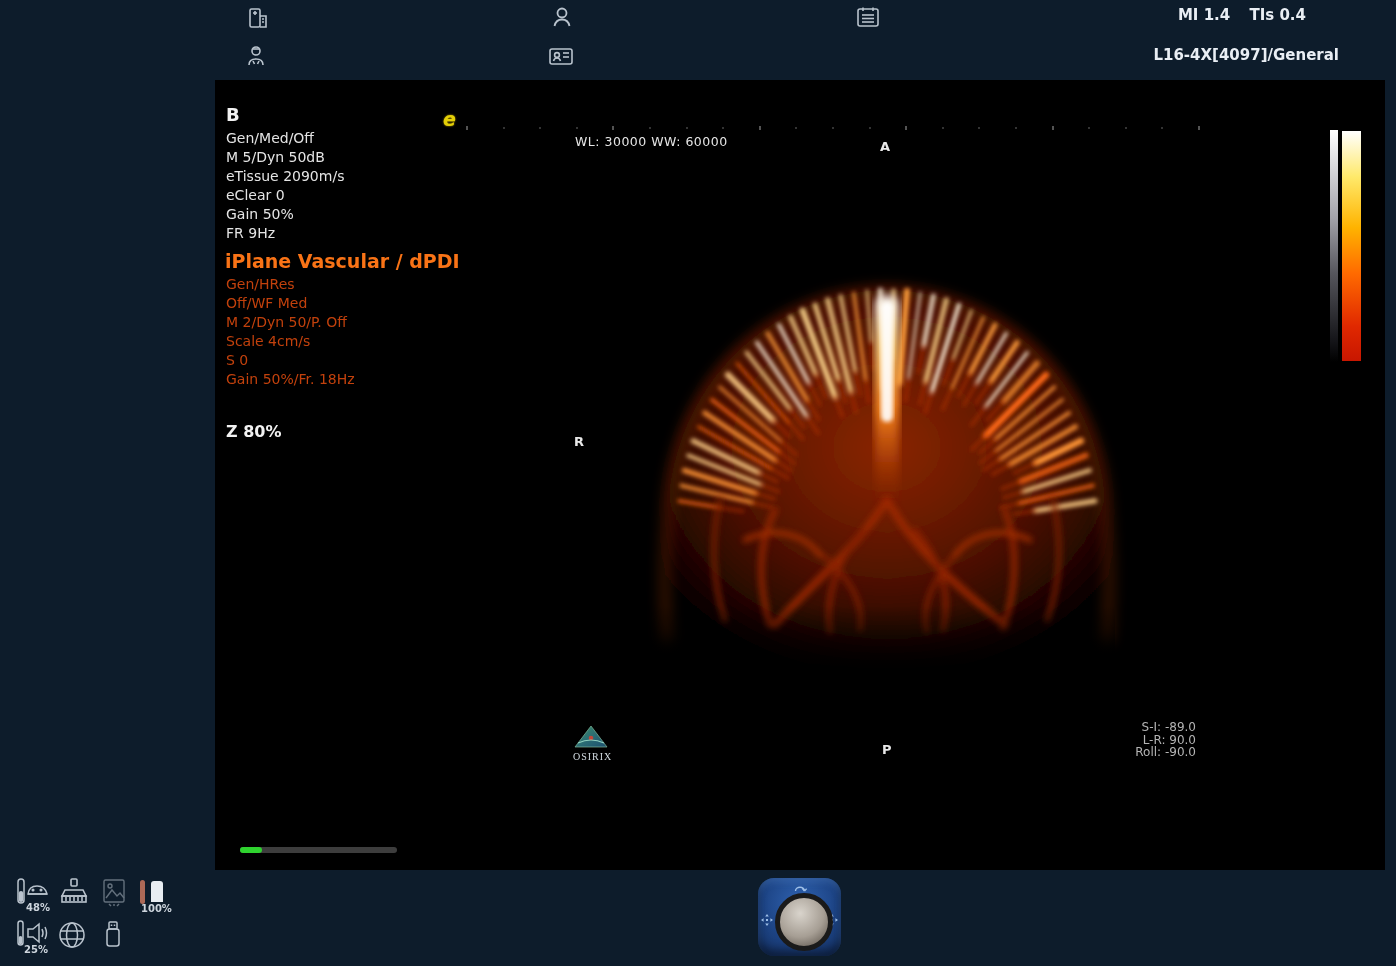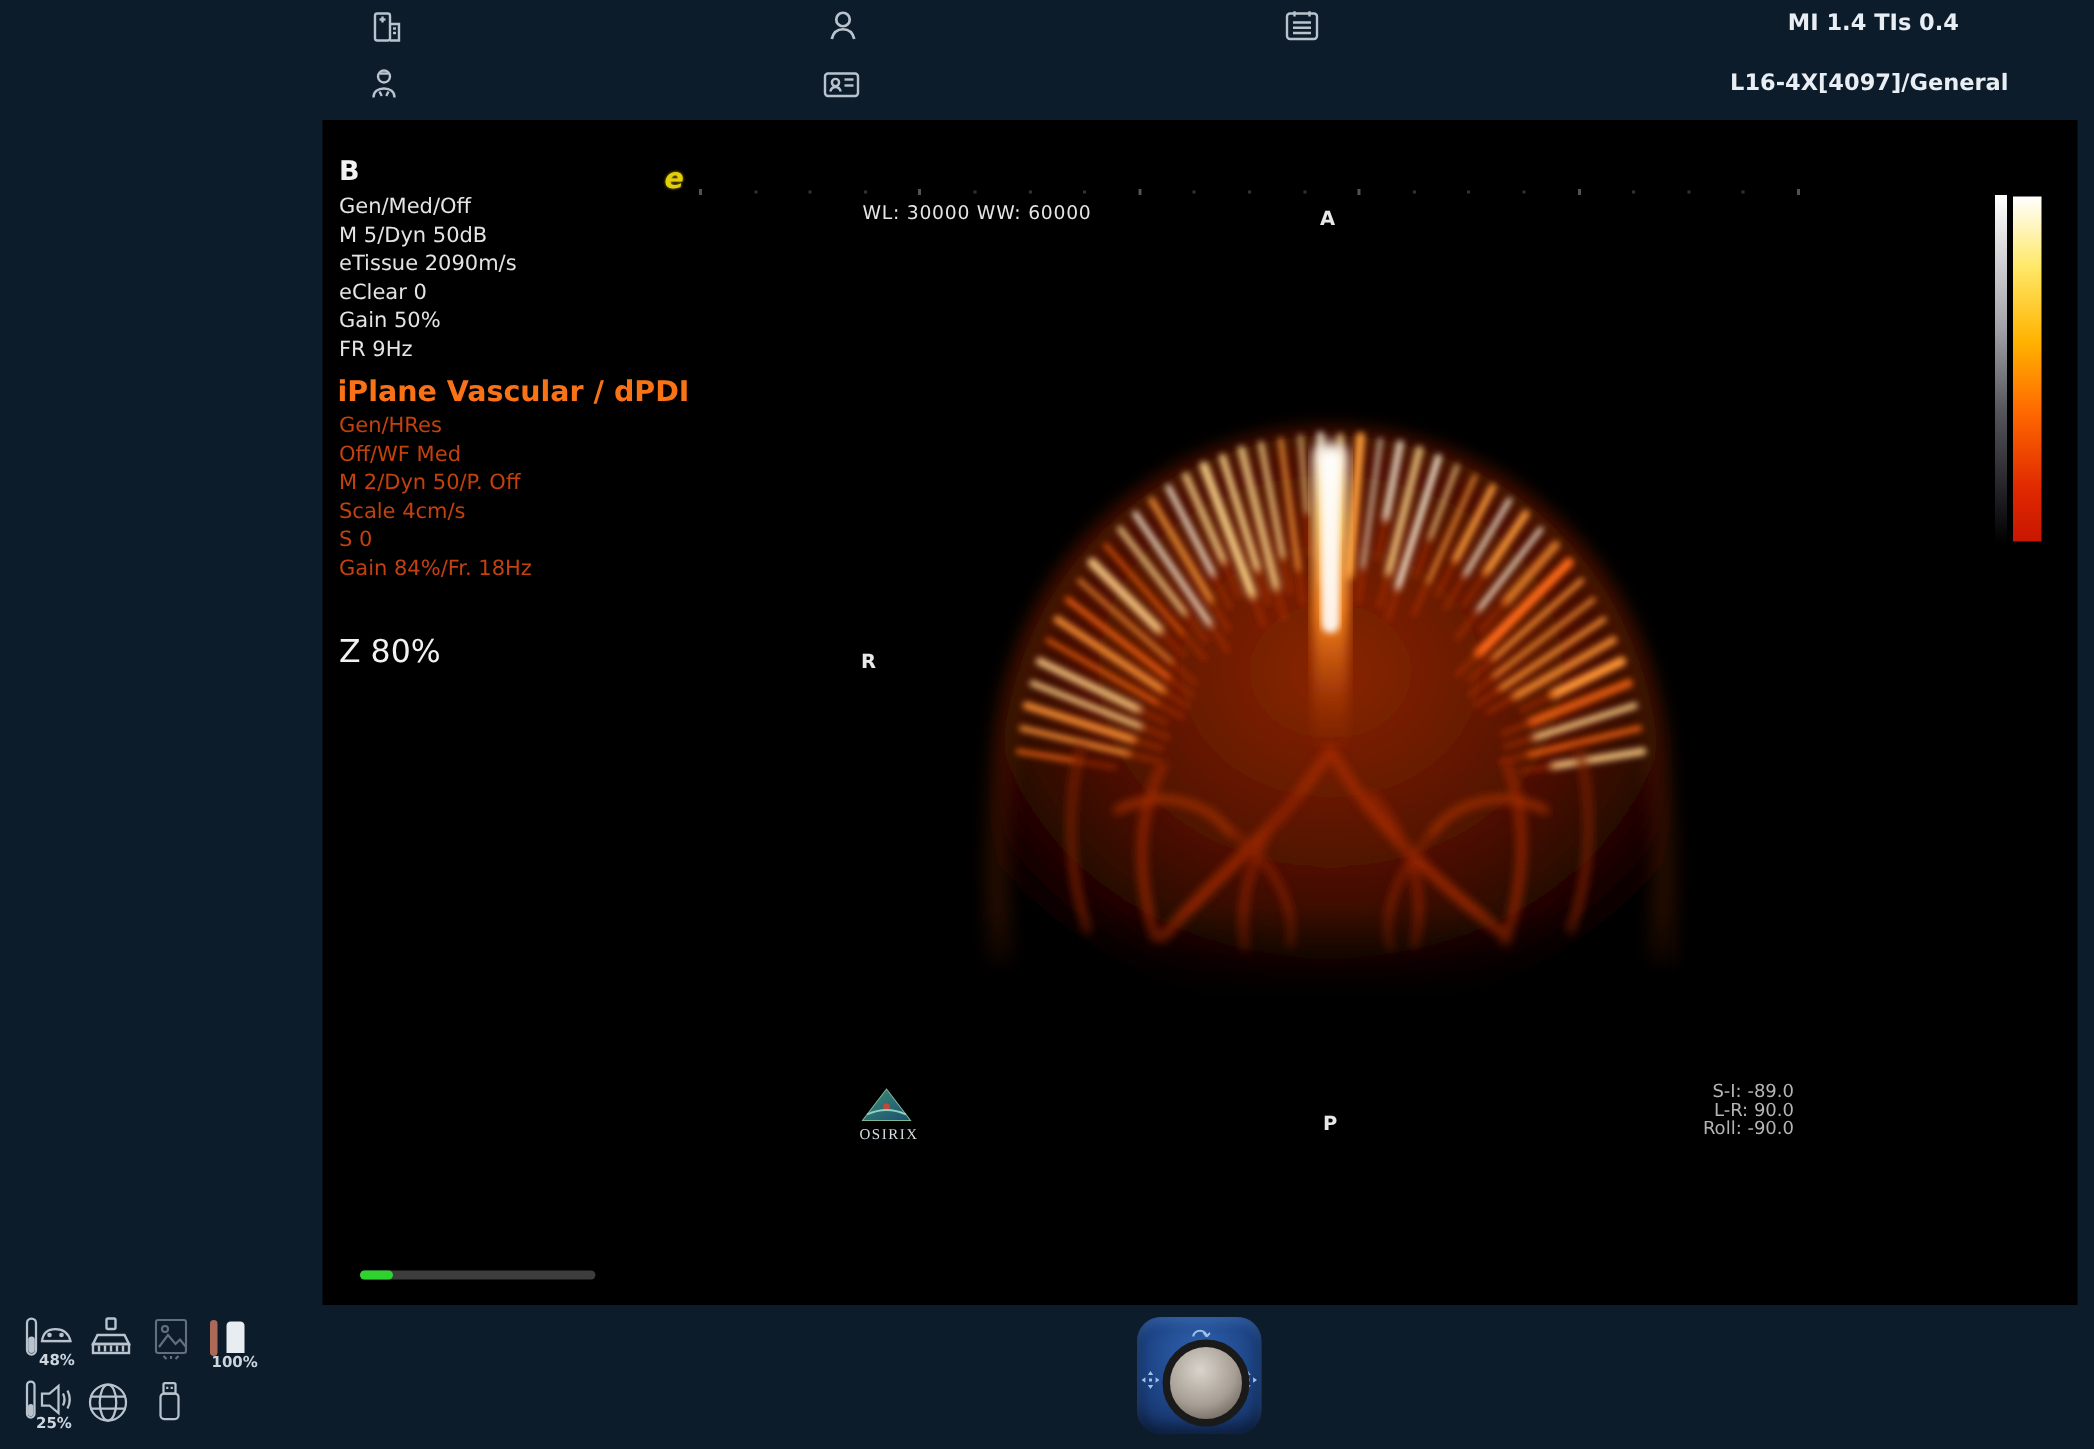--- a/index.html
+++ b/index.html
@@ -5,29 +5,29 @@
   html,body{margin:0;padding:0}
   body{width:1396px;height:966px;background:#0d1c2b;position:relative;overflow:hidden;
        font-family:"DejaVu Sans","Liberation Sans",sans-serif;color:#e8e8e8;}
   
   #topbar{position:absolute;left:0;top:0;width:1396px;height:80px;background:#0d1c2b}
   #logo{position:absolute;left:28px;top:14px;font-size:40px;font-weight:bold;letter-spacing:1px;
         color:#2273dd;font-family:"DejaVu Sans",sans-serif}
   .tbicon{position:absolute;color:#b9c3cd}
   .tbicon svg{display:block}
   #acoustic{position:absolute;right:90px;top:6px;font-size:15px;font-weight:bold;color:#e9eef4}
-  #acoustic span{}
+  #acoustic span{margin-left:14px}
   #probe{position:absolute;right:57px;top:46px;font-size:15px;font-weight:bold;color:#e9eef4}
   
   #viewport{position:absolute;left:215px;top:80px;width:1170px;height:790px;background:#000}
   .ptitle1{position:absolute;left:11px;top:24px;font-size:18px;font-weight:bold;color:#f2f2f2}
   .plines1{position:absolute;left:11px;top:49px;font-size:14px;line-height:19px;color:#e4e4e4}
   .ptitle2{position:absolute;left:10px;top:170px;font-size:19px;font-weight:bold;color:#f97316}
   .plines2{position:absolute;left:11px;top:195px;font-size:14px;line-height:19px;color:#c2410c}
-  #zoomlabel{position:absolute;left:11px;top:342px;font-size:21px;font-weight:normal;color:#f2f2f2}
+  #zoomlabel{position:absolute;left:11px;top:342px;font-size:16px;font-weight:bold;color:#f2f2f2}
   #ebadge{position:absolute;left:228px;top:28px;font-size:19px;font-weight:bold;color:#e3cf07;
           font-style:italic;text-shadow:0 0 2px #caa900}
   #wlww{position:absolute;left:360px;top:54px;font-size:12.5px;color:#e5e5e5;letter-spacing:.5px}
   .marker{position:absolute;font-size:13px;font-weight:bold;color:#e8e8e8}
   #rot{position:absolute;right:189px;top:641px;font-size:12px;line-height:12.5px;color:#b4b4b4;text-align:right}
   
   #graybar{position:absolute;left:1115px;top:50px;width:8px;height:232px;
            background:linear-gradient(#ffffff,#a2a2aa 38%,#55555c 62%,#121216 92%,#000)}
   #hotbar{position:absolute;left:1127px;top:51px;width:19px;height:230px;
           background:linear-gradient(#ffffff,#ffe96a 20%,#ffb300 42%,#ff6a00 62%,#e02800 85%,#c81600)}
@@ -269,21 +269,21 @@
     <div>FR 9Hz</div>
   </div>
 
   <div class="ptitle2">iPlane Vascular / dPDI</div>
   <div class="plines2">
     <div>Gen/HRes</div>
     <div>Off/WF Med</div>
     <div>M 2/Dyn 50/P. Off</div>
     <div>Scale 4cm/s</div>
     <div>S 0</div>
-    <div>Gain 84%/Fr. 18Hz</div>
+    <div>Gain 50%/Fr. 18Hz</div>
   </div>
 
   <div id="zoomlabel">Z 80%</div>
   <div id="ebadge">e</div>
   <div id="ruler">
       <div class="tick" style="left: 251px; top: 46px; width: 2px; height: 4px; opacity: 0.9;"></div>
       <div class="tick" style="left: 287.6px; top: 47px; width: 2px; height: 2px; opacity: 0.55;"></div>
       <div class="tick" style="left: 324.2px; top: 47px; width: 2px; height: 2px; opacity: 0.55;"></div>
       <div class="tick" style="left: 360.8px; top: 47px; width: 2px; height: 2px; opacity: 0.55;"></div>
       <div class="tick" style="left: 397.4px; top: 46px; width: 2px; height: 4px; opacity: 0.9;"></div>

